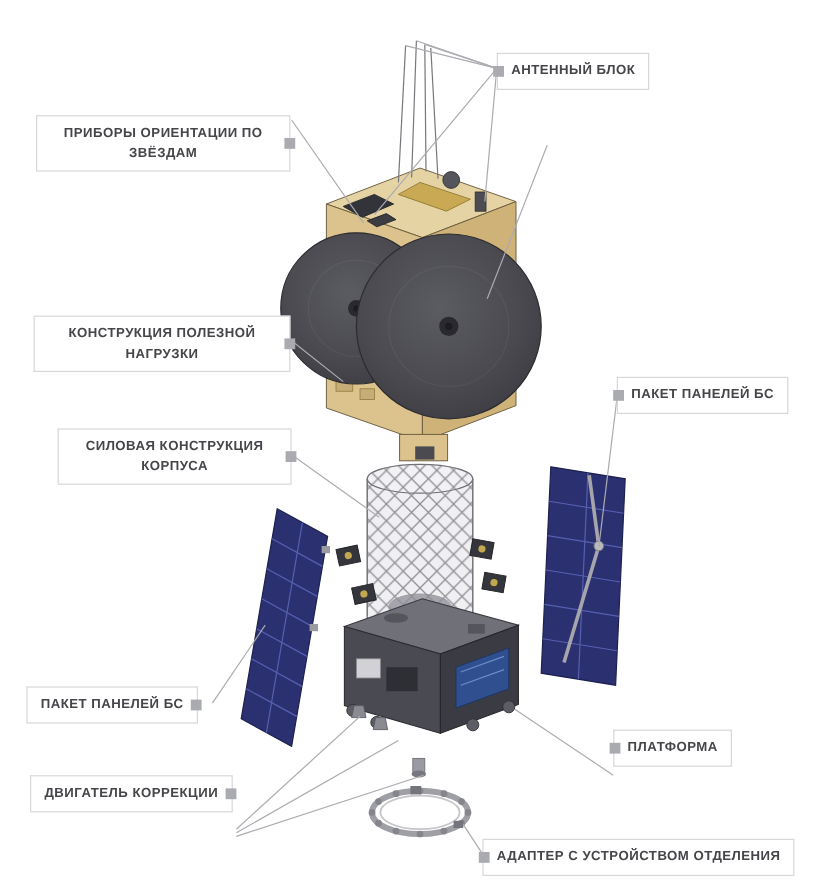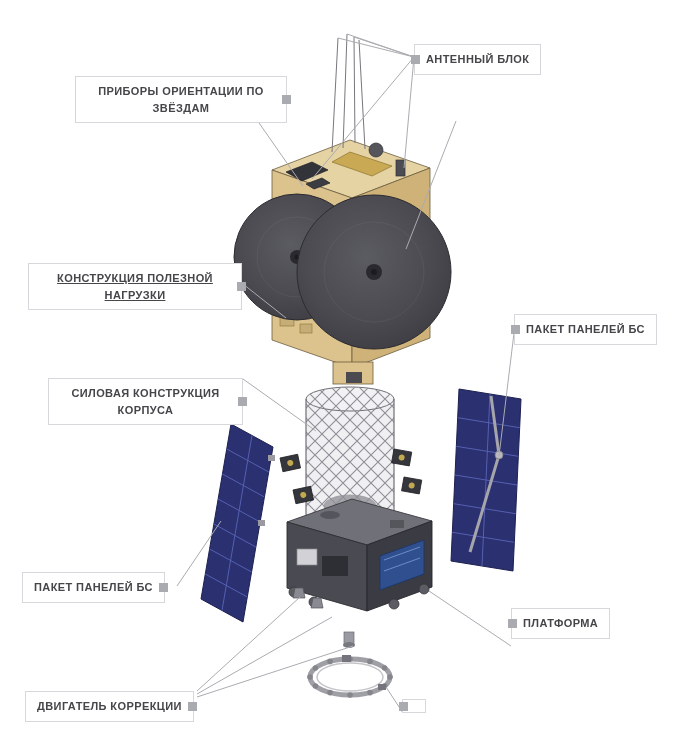--- a/index.html
+++ b/index.html
@@ -228,53 +228,54 @@
 
       <line x1="403" y1="713" x2="386" y2="687"></line>
     </g>
   </svg>
 
   <div class="label tab-left nowrap" style="left:414px;top:44px;">
     <span class="tab"></span>
     <span>АНТЕННЫЙ БЛОК</span>
   </div>
 
-  <div class="label tab-right" style="left:30px;top:76px;width:212px;margin-left:45px;">
+  <div class="label tab-right" style="left:30px;top:96px;width:212px;">
     <span class="tab"></span>
     <span>ПРИБОРЫ ОРИЕНТАЦИИ ПО ЗВЁЗДАМ</span>
   </div>
 
 
-  <div class="label tab-right" style="left:28px;top:263px;width:214px;text-decoration:underline;">
+  <div class="label tab-right" style="left:28px;top:263px;width:214px;">
     <span class="tab"></span>
     <span>КОНСТРУКЦИЯ ПОЛЕЗНОЙ НАГРУЗКИ</span>
   </div>
 
   <div class="label tab-left nowrap" style="left:514px;top:314px;">
     <span class="tab"></span>
     <span>ПАКЕТ ПАНЕЛЕЙ БС</span>
   </div>
 
-  <div class="label tab-right" style="left:48px;top:357px;width:195px;margin-top:21px;">
+  <div class="label tab-right" style="left:48px;top:357px;width:195px;">
     <span class="tab"></span>
     <span>СИЛОВАЯ КОНСТРУКЦИЯ КОРПУСА</span>
   </div>
 
   <div class="label tab-right nowrap" style="left:22px;top:572px;">
     <span class="tab"></span>
     <span>ПАКЕТ ПАНЕЛЕЙ БС</span>
   </div>
 
   <div class="label tab-left nowrap" style="left:511px;top:608px;">
     <span class="tab"></span>
     <span>ПЛАТФОРМА</span>
   </div>
 
-  <div class="label tab-right nowrap" style="left:25px;top:691px;">
+  <div class="label tab-right nowrap" style="left:25px;top:646px;">
     <span class="tab"></span>
     <span>ДВИГАТЕЛЬ КОРРЕКЦИИ</span>
   </div>
 
   <div class="label tab-left nowrap" style="left:402px;top:699px;">
     <span class="tab"></span>
+    <span>АДАПТЕР С УСТРОЙСТВОМ ОТДЕЛЕНИЯ</span>
   </div>
 
 </div>
 
 </body></html>

